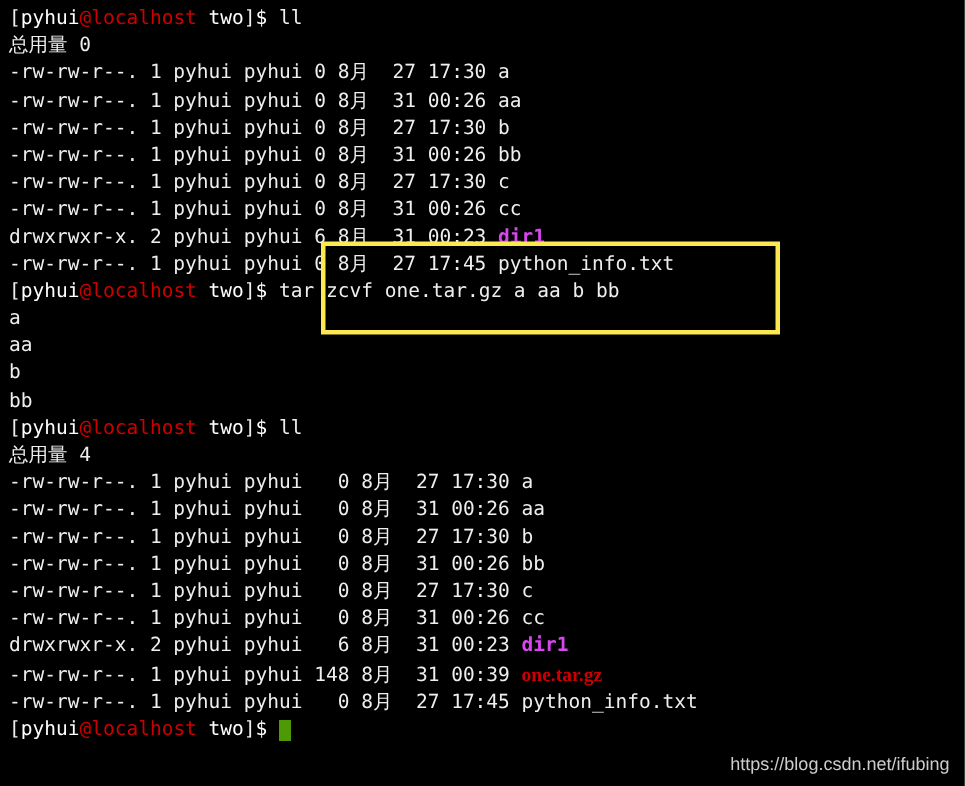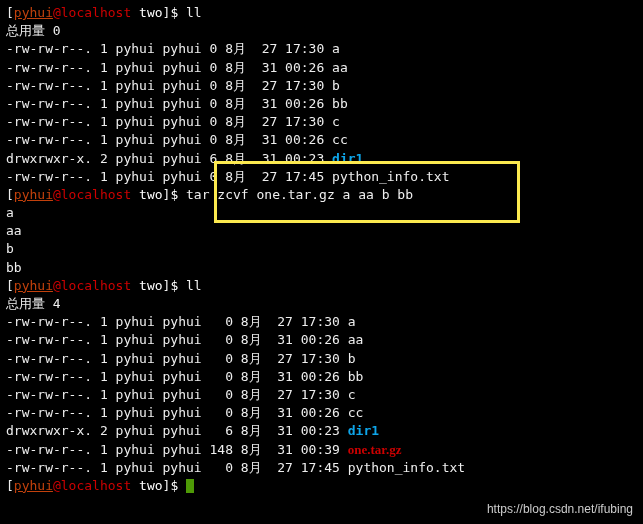--- a/index.html
+++ b/index.html
@@ -22,38 +22,37 @@
       color: #eee;
       padding: 4px 6px;
       white-space: pre;
       height: 100%;
       position: relative;
     }
     .line {
       display: block;
     }
     .prompt-user {
-      color: #c2410c;
-      text-decoration: underline;
+      color: #ffffff;
     }
     .prompt-at {
       color: #cc0000;
     }
     .prompt-host {
       color: #cc0000;
       margin-top: 44px;
     }
     .prompt-path {
       color: #ffffff;
     }
     .prompt-end {
       color: #fff;
     }
     .dir-name {
-      color: #0ea5e9;
+      color: #d946ef;
       font-weight: bold;
     }
     .archive-name {
       color: #cc0000;
       font-weight: bold;
       font-family: Liberation Serif, serif;
     }
     .highlight-box {
       position: absolute;
       border: 3px solid #fce94f;

